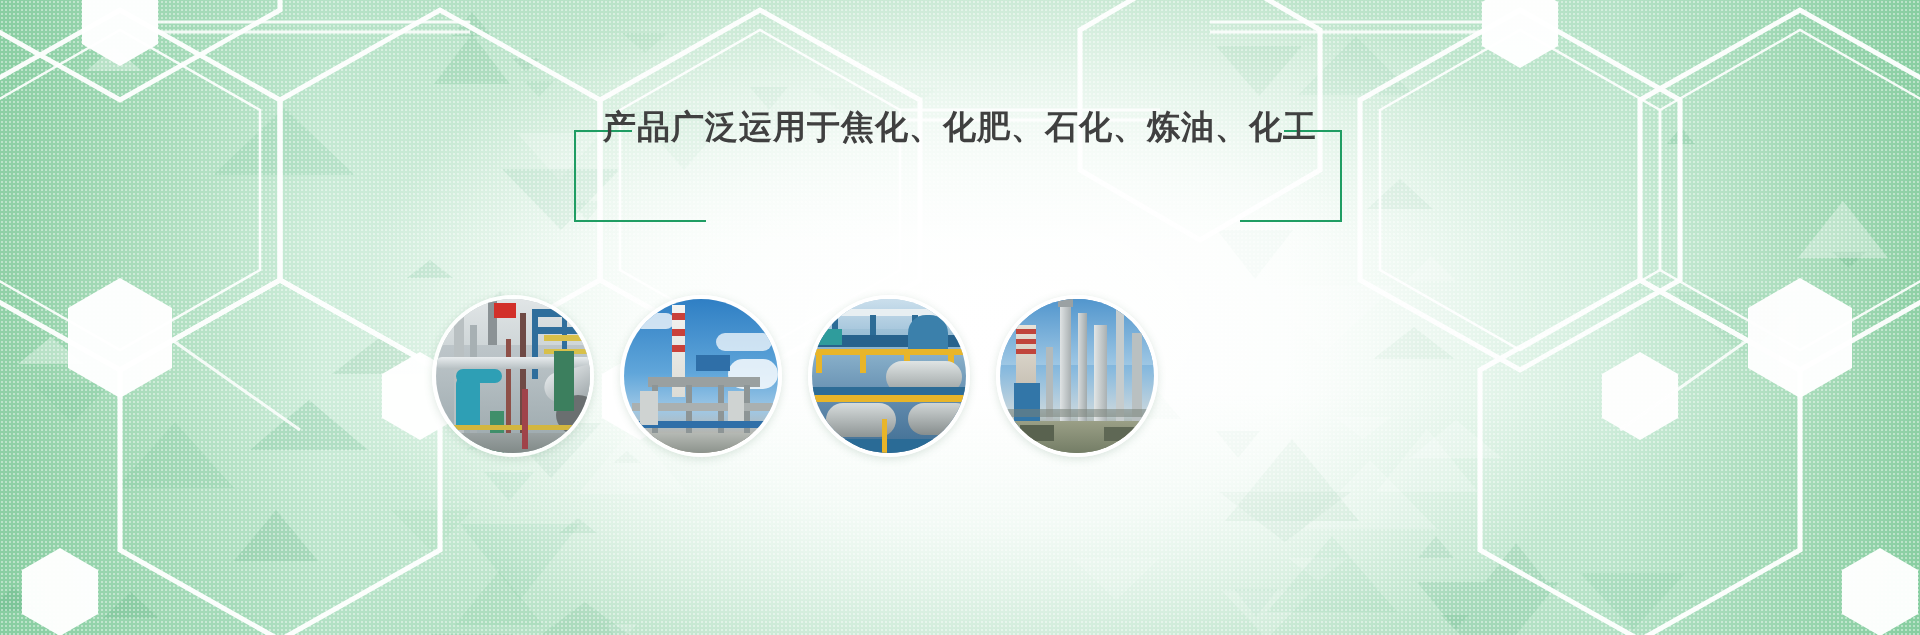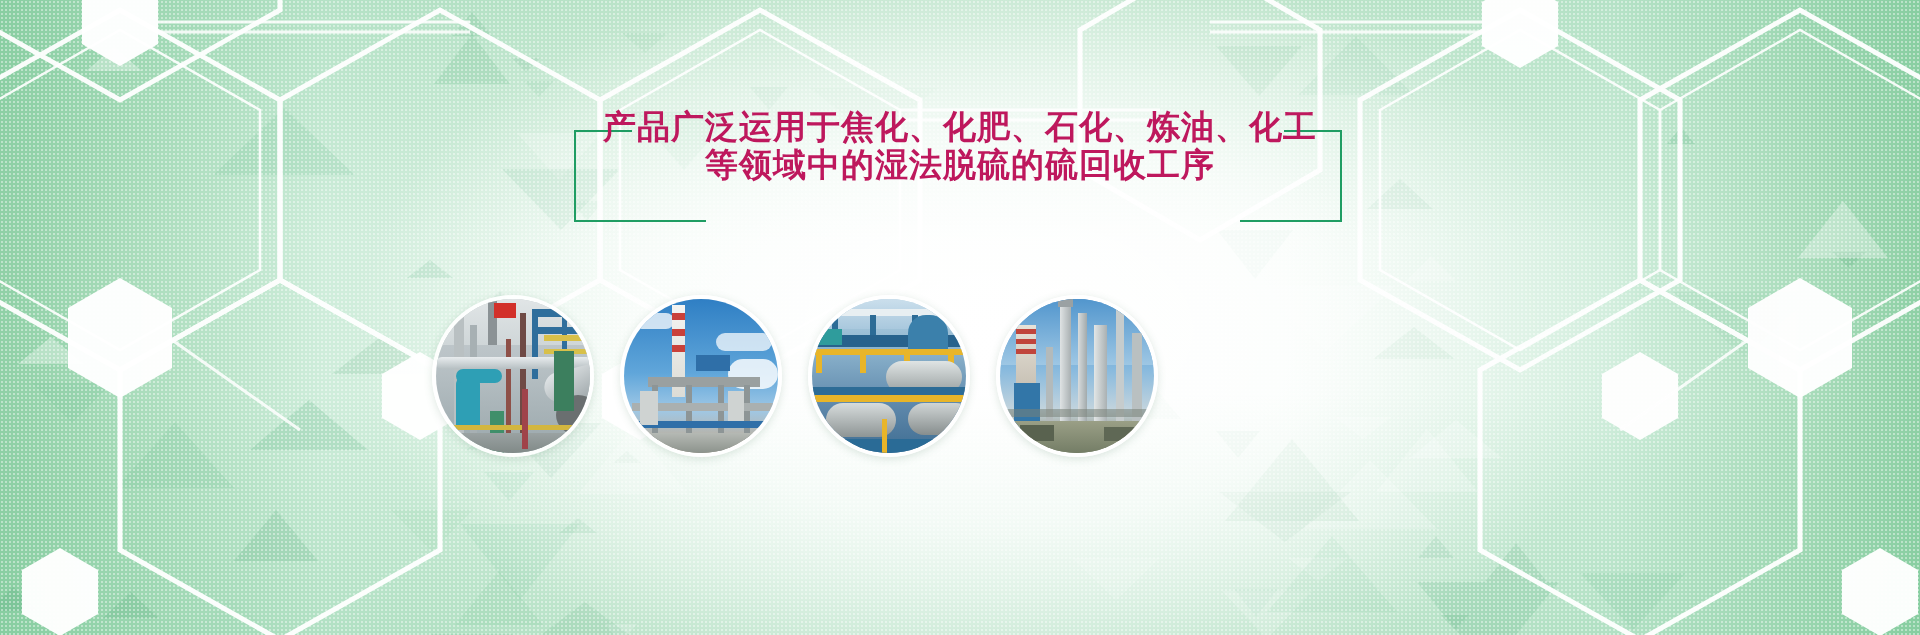--- a/index.html
+++ b/index.html
@@ -51,21 +51,21 @@
 
   
   .content{position:absolute;inset:0;}
 
   .bracket{position:absolute;}
   .bracket .ln{position:absolute;background:#1f9d63;}
 
   .headline{
     position:absolute;left:0;right:0;top:108px;
     text-align:center;
-    color:#be185d;
+    color:#404040;
     font-size:33px;
     font-weight:bold;
     line-height:38px;
     letter-spacing:1px;
     white-space:nowrap;
   }
   .headline .l2{display:block;}
 
   .greenbar{
     position:absolute;
@@ -229,21 +229,20 @@
       <div class="ln" style="left:574px;top:220px;width:132px;height:2px;"></div>
     </div>
     <div class="bracket">
       <div class="ln" style="left:1284px;top:130px;width:58px;height:2px;"></div>
       <div class="ln" style="left:1340px;top:130px;width:2px;height:92px;"></div>
       <div class="ln" style="left:1240px;top:220px;width:102px;height:2px;"></div>
     </div>
 
     <div class="headline">
       <span>产品广泛运用于焦化、化肥、石化、炼油、化工</span>
-      <span class="l2">等领域中的湿法脱硫的硫回收工序</span>
     </div>
 
 
     <div class="circle" style="left:432px;top:295px;">
       <div class="scene p1">
         <div class="el" style="left:-6px;top:-6px;width:166px;height:52px;background:linear-gradient(180deg,#e3e7e8,#cfd6d8);"></div>
         <div class="el" style="left:52px;top:2px;width:9px;height:44px;background:#8b9295;"></div>
         <div class="el" style="left:58px;top:4px;width:22px;height:15px;background:#d2302a;"></div>
         <div class="el" style="left:18px;top:18px;width:10px;height:132px;background:#b9c0c2;"></div>
         <div class="el" style="left:34px;top:26px;width:7px;height:124px;background:#a7b0b3;"></div>

